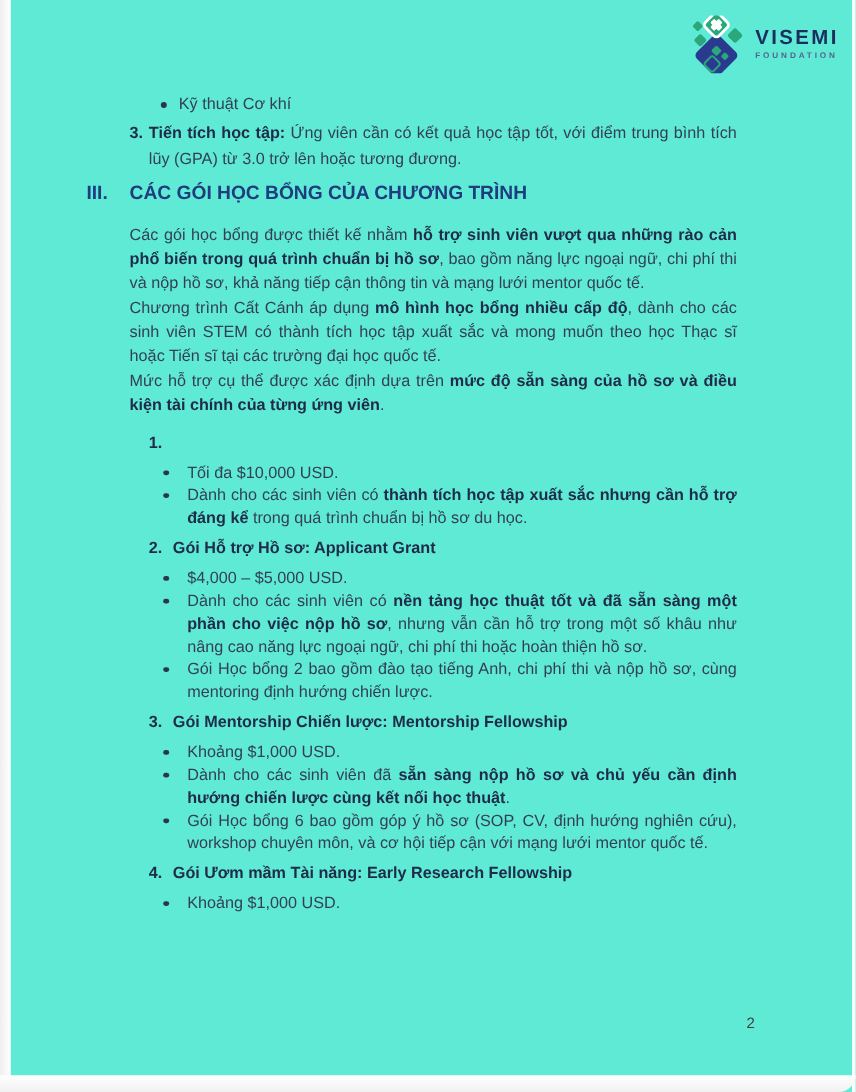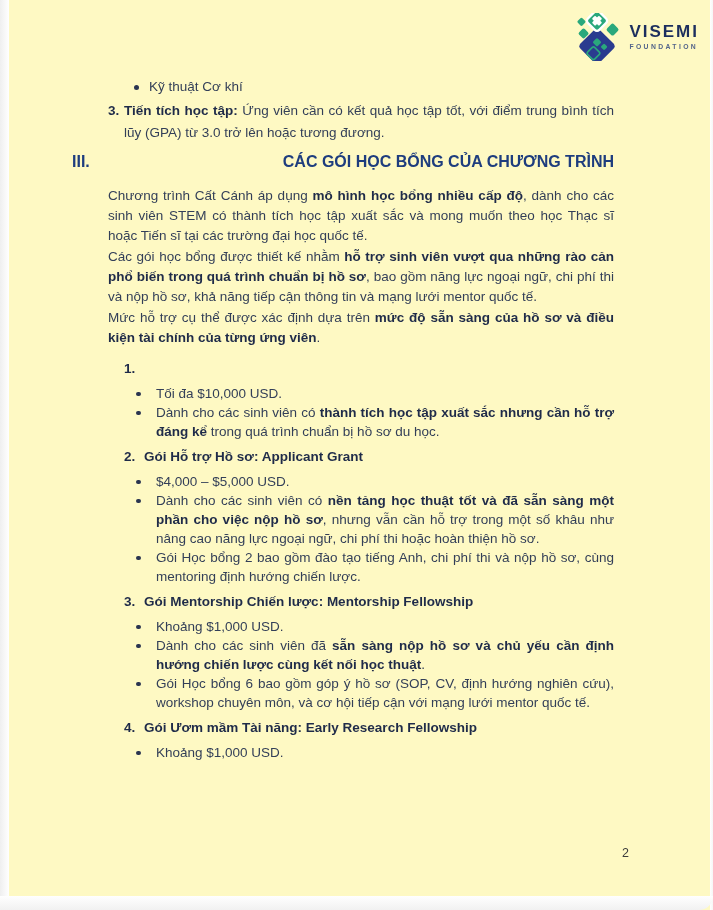--- a/index.html
+++ b/index.html
@@ -7,21 +7,21 @@
   body {
     font-family: "Liberation Sans", "DejaVu Sans", sans-serif;
     background: #ffffff;
     color: #333f58;
     position: relative;
     overflow: hidden;
   }
   .page {
     position: absolute;
     inset: 0;
-    background: #fef9c3;
+    background: #5eead4;
   }
   
   .edge-left {
     position: absolute; left: 0; top: 0; bottom: 0; width: 9px;
     background: linear-gradient(to right, #efefef 0%, #f8f8f8 55%, #ffffff 100%);
   }
   .edge-bottom {
     position: absolute; left: 0; right: 0; bottom: 0; height: 14px;
     background: linear-gradient(to bottom, #ffffff 0%, #f1f1f1 100%);
     border-bottom-right-radius: 16px;
@@ -67,21 +67,21 @@
     display: flex; margin-top: 2px; line-height: 22px;
   }
   .num-item .num {
     flex: 0 0 16px; font-weight: 700; color: #1f2b49;
   }
   .num-item .rich { flex: 1; text-align: justify; }
 
   
   .section-heading {
     display: flex; margin-top: 6px; line-height: 24px;
-    color: #1e3d7e; font-size: 16px; font-weight: 700; justify-content: flex-end;
+    color: #1e3d7e; font-size: 16px; font-weight: 700;
   }
   .section-heading .sec-num { position: absolute; left: -36px; }
   .section-heading { position: relative; }
 
   
   .para {
     margin-top: 12px; line-height: 20px; text-align: justify;
   }
   .para + .para { margin-top: 1px; }
 
@@ -149,22 +149,22 @@
     <div class="num-item">
       <span class="num">3.</span>
       <div class="rich"><b>Tiến tích học tập: </b><span>Ứng viên cần có kết quả học tập tốt, với điểm trung bình tích lũy (GPA) từ 3.0 trở lên hoặc tương đương.</span></div>
     </div>
 
     <h2 class="section-heading">
       <span class="sec-num">III.</span>
       <span class="sec-title">CÁC GÓI HỌC BỔNG CỦA CHƯƠNG TRÌNH</span>
     </h2>
 
+    <p class="para"><span>Các gói học bổng được thiết kế nhằm </span><b>hỗ trợ sinh viên vượt qua những rào cản phổ biến trong quá trình chuẩn bị hồ sơ</b><span>, bao gồm năng lực ngoại ngữ, chi phí thi và nộp hồ sơ, khả năng tiếp cận thông tin và mạng lưới mentor quốc tế.</span></p>
     <p class="para"><span>Chương trình Cất Cánh áp dụng </span><b>mô hình học bổng nhiều cấp độ</b><span>, dành cho các sinh viên STEM có thành tích học tập xuất sắc và mong muốn theo học Thạc sĩ hoặc Tiến sĩ tại các trường đại học quốc tế.</span></p>
-    <p class="para"><span>Các gói học bổng được thiết kế nhằm </span><b>hỗ trợ sinh viên vượt qua những rào cản phổ biến trong quá trình chuẩn bị hồ sơ</b><span>, bao gồm năng lực ngoại ngữ, chi phí thi và nộp hồ sơ, khả năng tiếp cận thông tin và mạng lưới mentor quốc tế.</span></p>
     <p class="para"><span>Mức hỗ trợ cụ thể được xác định dựa trên </span><b>mức độ sẵn sàng của hồ sơ và điều kiện tài chính của từng ứng viên</b><span>.</span></p>
 
     <div class="packages">
 
       <section class="package">
         <div class="pkg-head">
           <span class="pkg-num">1.</span>
         </div>
         <ul class="pkg-bullets">
           <li>

